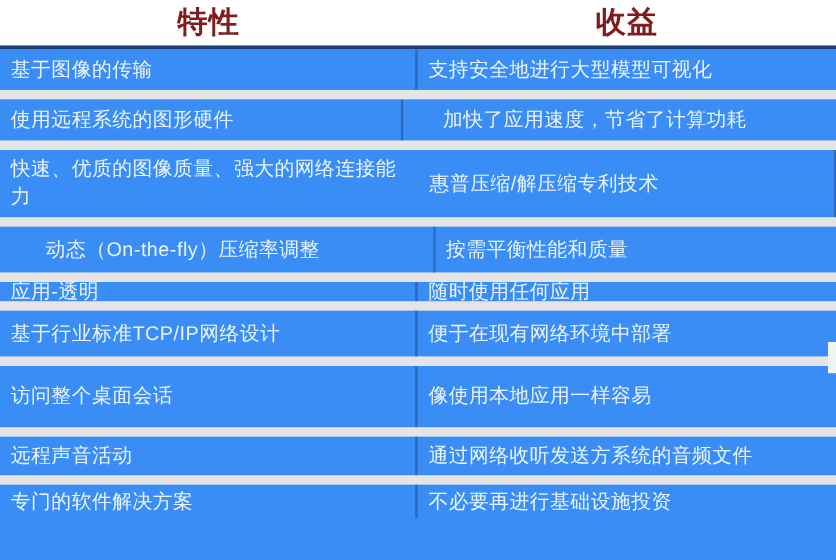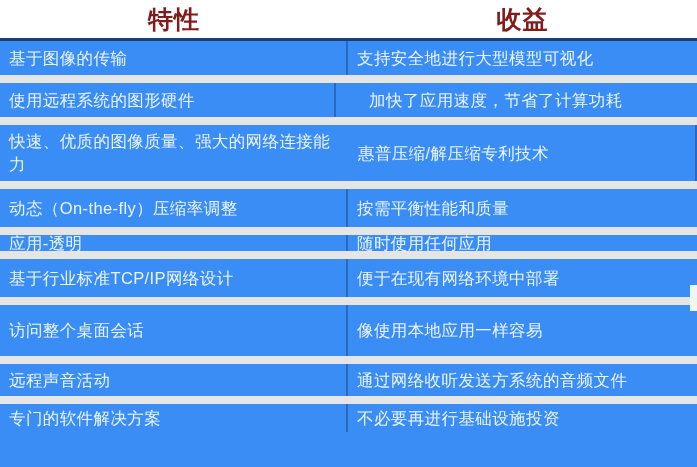--- a/index.html
+++ b/index.html
@@ -88,21 +88,21 @@
   }
   .cell.two-line {
     align-items: center;
   }
   .cell-text { display: block; }
 
   
   .r1 { height: 42px; }
   .r2 { height: 42px; gap: 24px; }
   .r3 { height: 64px; }
-  .r4 { height: 46px; }
+  .r4 { height: 46px; padding-left: 29px; }
   .r5 { height: 24px; }
   .r6 { height: 46px; }
   .r7 { height: 59px; }
   .r8 { height: 40px; }
   .r9 { height: 28px; }
 
   
   .right-edge-strip {
     position: absolute;
     right: 0;

